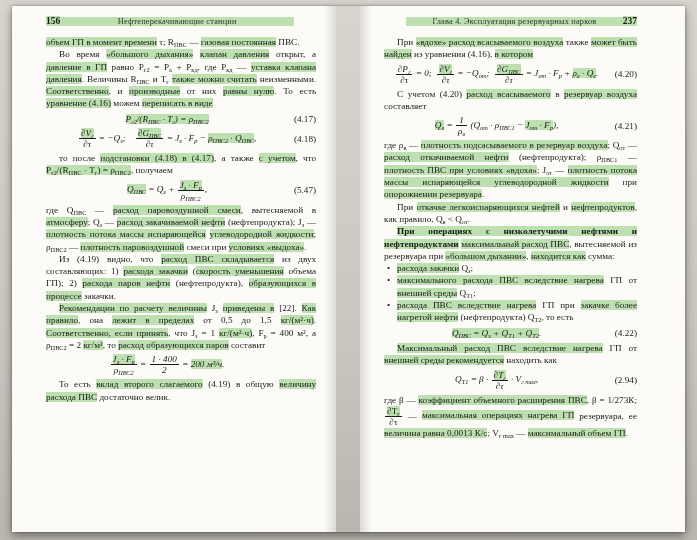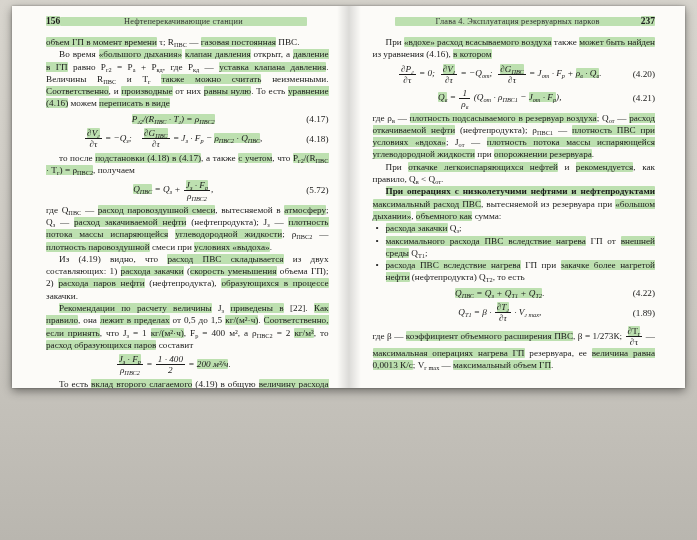--- a/index.html
+++ b/index.html
@@ -1,23 +1,23 @@
 <!DOCTYPE html>
 <html lang="ru" style="--hl: #7EC66880;"><head>
 <meta charset="utf-8">
 <style>
   * { margin:0; padding:0; box-sizing:border-box; }
   html,body { width:697px; height:540px; }
   body { background:#c6c3bc; font-family:"Liberation Serif","DejaVu Serif",serif; overflow:hidden; }
   .scene { position:relative; width:697px; height:540px; background:linear-gradient(180deg,#d8d5ce 0%,#cac7c0 60%,#b9b6af 100%); }
-  .spread { position:absolute; left:12px; top:6px; width:673px; height:382px; display:flex;
-            box-shadow:0 3px 9px rgba(0,0,0,.45), 0 0 2px rgba(0,0,0,.35); }
+  .spread { position:absolute; left:12px; top:6px; width:673px; height:526px; display:flex;
+            box-shadow:0 3px 9px rgba(0,0,0,.45), 0 0 2px rgba(0,0,0,.35);gap:24px; }
   .page { position:relative; width:50%; background:#fcfbf8; overflow:hidden; padding:10px 16px 8px 16px; color:#1a1a1a; }
   .page.left  { padding-left:34px; padding-right:20px; }
-  .page.right { padding-left:24px; padding-right:30px; }
+  .page.right { padding-left:24px; padding-right:48px; }
   .page.left::after  { content:''; position:absolute; right:0; top:0; bottom:0; width:12px; pointer-events:none;
                        background:linear-gradient(to right, rgba(0,0,0,0), rgba(0,0,0,0.13)); }
   .page.right::before{ content:''; position:absolute; left:0;  top:0; bottom:0; width:12px; pointer-events:none;
                        background:linear-gradient(to left,  rgba(0,0,0,0), rgba(0,0,0,0.13)); }
   .pg-header { display:flex; align-items:baseline; margin-bottom:10px; }
   .pgnum   { font-weight:bold; font-size:9.5px; }
   .running { flex:1; text-align:center; font-size:8.3px; letter-spacing:.2px; color:#333; }
   .hdr-spacer { width:22px; }
   .page-body { font-size:9.2px; line-height:12.3px; text-align:justify; }
   p.para { text-indent:13px; }
@@ -52,21 +52,21 @@
                 <span class="fnum"><span class="hl">∂V<sub>г</sub></span></span>
                 <span class="fden">∂τ</span>
               </span> = −Q<sub>з</sub>; <span class="frac">
                 <span class="fnum"><span class="hl">∂G<sub>ПВС</sub></span></span>
                 <span class="fden">∂τ</span>
               </span> = J<sub>з</sub> · F<sub>р</sub> − <span class="hl">ρ<sub>ПВС2</sub> · Q<sub>ПВС</sub></span>,</span><span class="eq-num">(4.18)</span></div>
           <p class="para">то после <span class="hl">подстановки (4.18) в (4.17)</span>, а также <span class="hl">с учетом</span>, что <span class="hl">P<sub>г2</sub>/(R<sub>ПВС</sub> · T<sub>г</sub>) = ρ<sub>ПВС2</sub></span>, получаем</p>
           <div class="equation"><span class="eq-body"><span class="hl">Q<sub>ПВС</sub></span> = Q<sub>з</sub> + <span class="frac">
                 <span class="fnum"><span class="hl">J<sub>з</sub> · F<sub>р</sub></span></span>
                 <span class="fden">ρ<sub>ПВС2</sub></span>
-              </span>,</span><span class="eq-num">(5.72)</span></div>
+              </span>,</span><span class="eq-num">(5.47)</span></div>
           <p class="para noindent">где Q<sub>ПВС</sub> — <span class="hl">расход паровоздушной смеси</span>, вытесняемой в <span class="hl">атмосферу</span>; Q<sub>з</sub> — <span class="hl">расход закачиваемой нефти</span> (нефтепродукта); J<sub>з</sub> — <span class="hl">плотность потока массы испаряющейся</span> <span class="hl">углеводородной жидкости</span>; ρ<sub>ПВС2</sub> — <span class="hl">плотность паровоздушной</span> смеси при <span class="hl">условиях «выдоха»</span>.</p>
           <p class="para">Из (4.19) видно, что <span class="hl">расход ПВС складывается</span> из двух составляющих: 1) <span class="hl">расхода закачки</span> (<span class="hl">скорость уменьшения</span> объема ГП); 2) <span class="hl">расхода паров нефти</span> (нефтепродукта), <span class="hl">образующихся в процессе</span> закачки.</p>
           <p class="para"><span class="hl">Рекомендации по расчету величины</span> J<sub>з</sub> <span class="hl">приведены в</span> [22]. <span class="hl">Как правило</span>, она <span class="hl">лежит в пределах</span> от 0,5 до 1,5 <span class="hl">кг/(м²·ч)</span>. <span class="hl">Соответственно, если принять</span>, что J<sub>з</sub> = 1 <span class="hl">кг/(м²·ч)</span>, F<sub>р</sub> = 400 м², а ρ<sub>ПВС2</sub> = 2 <span class="hl">кг/м³</span>, то <span class="hl">расход образующихся паров</span> составит</p>
           <div class="equation"><span class="eq-body"><span class="frac">
                 <span class="fnum"><span class="hl">J<sub>з</sub> · F<sub>р</sub></span></span>
                 <span class="fden">ρ<sub>ПВС2</sub></span>
               </span> = <span class="frac">
                 <span class="fnum">1 · 400</span>
                 <span class="fden">2</span>
               </span> = <span class="hl">200 м³/ч</span>.</span></div>
@@ -85,35 +85,37 @@
           <div class="equation"><span class="eq-body"><span class="frac">
                 <span class="fnum">∂P<sub>г</sub></span>
                 <span class="fden">∂τ</span>
               </span> = 0; <span class="frac">
                 <span class="fnum"><span class="hl">∂V<sub>г</sub></span></span>
                 <span class="fden">∂τ</span>
               </span> = −Q<sub>от</sub>; <span class="frac">
                 <span class="fnum"><span class="hl">∂G<sub>ПВС</sub></span></span>
                 <span class="fden">∂τ</span>
               </span> = J<sub>от</sub> · F<sub>р</sub> + <span class="hl">ρ<sub>в</sub> · Q<sub>в</sub></span>.</span><span class="eq-num">(4.20)</span></div>
+          <p class="para">С учетом (4.20) <span class="hl">расход всасываемого</span> в <span class="hl">резервуар воздуха</span> составляет</p>
           <div class="equation"><span class="eq-body"><span class="hl">Q<sub>в</sub></span> = <span class="frac">
                 <span class="fnum">1</span>
                 <span class="fden">ρ<sub>в</sub></span>
               </span> (Q<sub>от</sub> · ρ<sub>ПВС1</sub> − <span class="hl">J<sub>от</sub> · F<sub>р</sub></span>),</span><span class="eq-num">(4.21)</span></div>
           <p class="para noindent">где ρ<sub>в</sub> — <span class="hl">плотность подсасываемого в резервуар воздуха</span>; Q<sub>от</sub> — <span class="hl">расход откачиваемой нефти</span> (нефтепродукта); ρ<sub>ПВС1</sub> — <span class="hl">плотность ПВС при условиях «вдоха»</span>; J<sub>от</sub> — <span class="hl">плотность потока массы испаряющейся углеводородной жидкости</span> при <span class="hl">опорожнении резервуара</span>.</p>
-          <p class="para">При <span class="hl">откачке легкоиспаряющихся нефтей</span> и <span class="hl">рекомендуется</span>, как правило, Q<sub>в</sub> &lt; Q<sub>от</sub>.</p>
-          <p class="para"><b><span class="hl">При операциях с низколетучими нефтями и нефтепродуктами</span></b> <span class="hl">максимальный расход ПВС</span>, вытесняемой из резервуара при <span class="hl">«большом дыхании»</span>, <span class="hl">объемного как</span> сумма:</p>
+          <p class="para">При <span class="hl">откачке легкоиспаряющихся нефтей</span> и <span class="hl">нефтепродуктов</span>, как правило, Q<sub>в</sub> &lt; Q<sub>от</sub>.</p>
+          <p class="para"><b><span class="hl">При операциях с низколетучими нефтями и нефтепродуктами</span></b> <span class="hl">максимальный расход ПВС</span>, вытесняемой из резервуара при <span class="hl">«большом дыхании»</span>, <span class="hl">находится как</span> сумма:</p>
           <p class="bullet"><span class="bullet-marker">•</span><span class="hl">расхода закачки</span> Q<sub>з</sub>;</p>
           <p class="bullet"><span class="bullet-marker">•</span><span class="hl">максимального расхода ПВС вследствие нагрева</span> ГП от <span class="hl">внешней среды</span> Q<sub>Т1</sub>;</p>
           <p class="bullet"><span class="bullet-marker">•</span><span class="hl">расхода ПВС вследствие нагрева</span> ГП при <span class="hl">закачке более нагретой нефти</span> (нефтепродукта) Q<sub>Т2</sub>, то есть</p>
           <div class="equation"><span class="eq-body"><span class="hl">Q<sub>ПВС</sub> = Q<sub>з</sub> + Q<sub>Т1</sub> + Q<sub>Т2</sub></span>.</span><span class="eq-num">(4.22)</span></div>
+          <p class="para"><span class="hl">Максимальный расход ПВС вследствие нагрева</span> ГП от <span class="hl">внешней среды рекомендуется</span> находить как</p>
           <div class="equation"><span class="eq-body">Q<sub>Т1</sub> = β · <span class="frac">
                 <span class="fnum"><span class="hl">∂T<sub>г</sub></span></span>
                 <span class="fden">∂τ</span>
-              </span> · V<sub>г max</sub>,</span><span class="eq-num">(1.89)</span></div>
+              </span> · V<sub>г max</sub>,</span><span class="eq-num">(2.94)</span></div>
           <p class="para noindent">где β — <span class="hl">коэффициент объемного расширения ПВС</span>, β = 1/273К; <span class="frac">
               <span class="fnum"><span class="hl">∂T<sub>г</sub></span></span>
               <span class="fden">∂τ</span>
             </span> — <span class="hl">максимальная операциях нагрева ГП</span> резервуара, ее <span class="hl">величина равна 0,0013 К/с</span>; V<sub>г max</sub> — <span class="hl">максимальный объем ГП</span>.</p>
         </div>
     </section>
 
   </div>
 </div>
 

